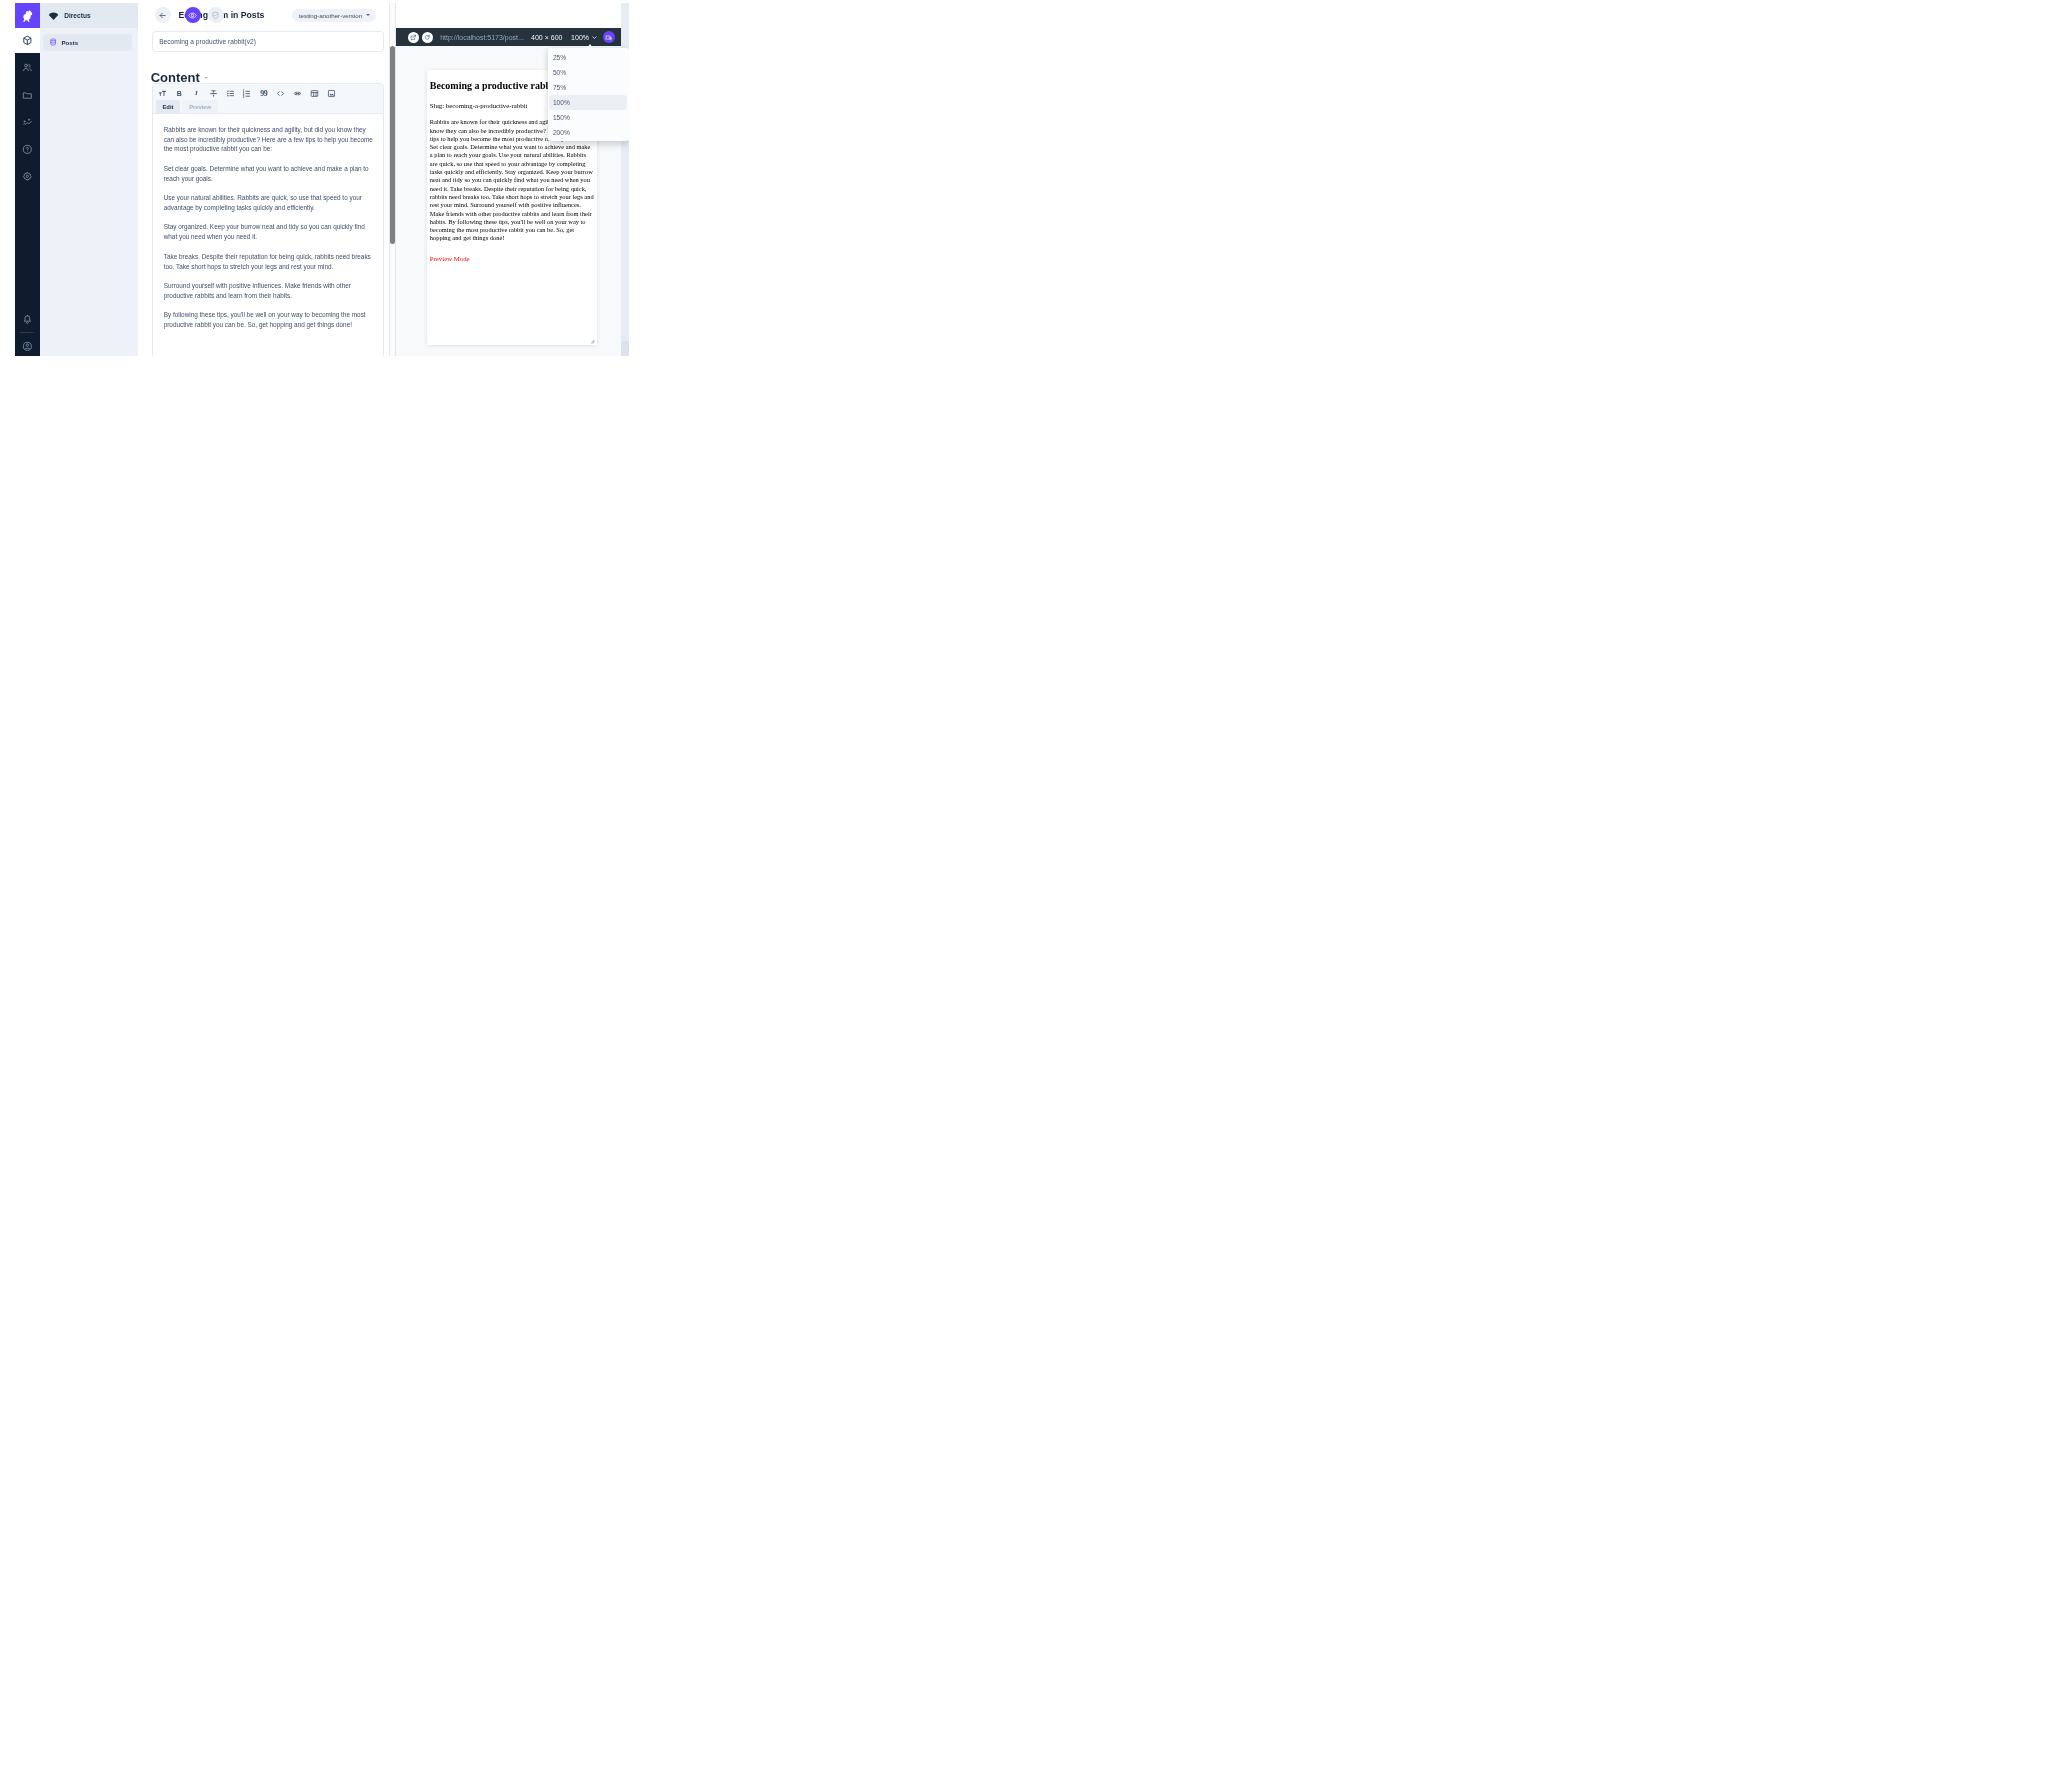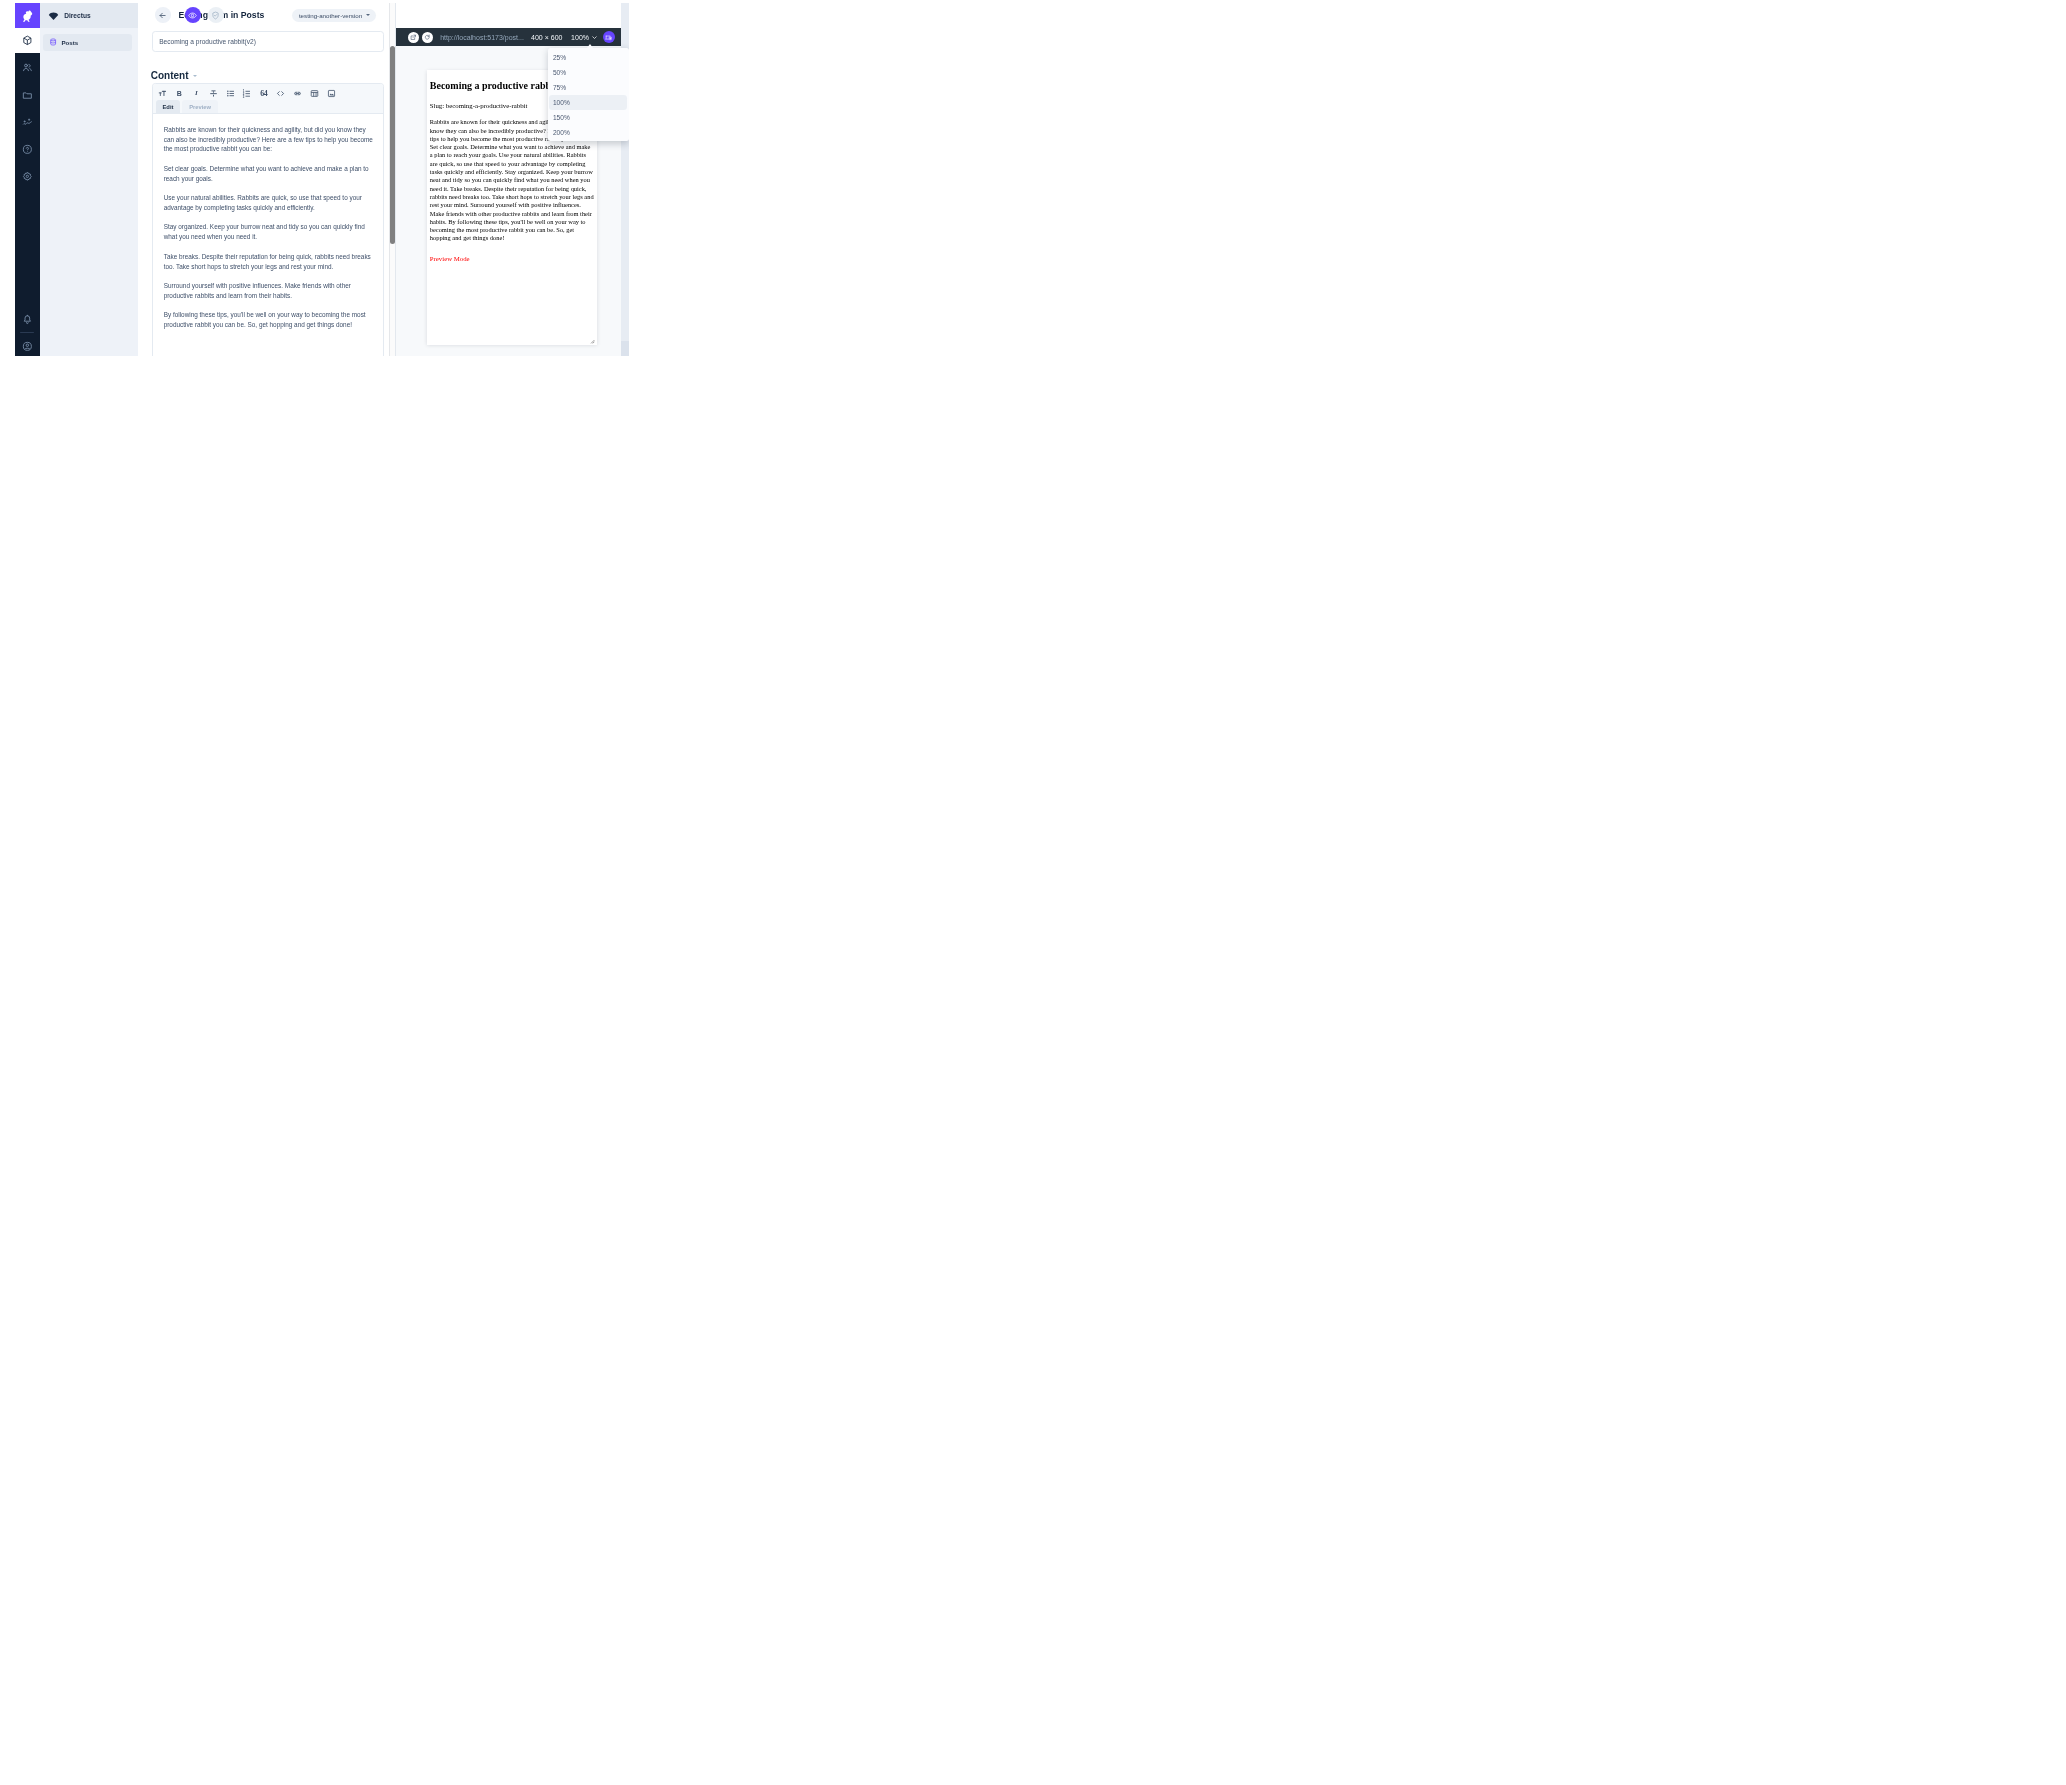--- a/index.html
+++ b/index.html
@@ -23,21 +23,21 @@
   .nav-item .nav-label { margin-left:4.1px; font-size:6.2px; font-weight:600; }
 
   
   .main { position:absolute; left:123px; top:0; width:250px; height:353px; background:#fff; }
   .back-btn { position:absolute; left:17.4px; top:4.1px; width:15.7px; height:15.7px; border-radius:50%; background:#EDF1F7; display:flex; align-items:center; justify-content:center; color:#3F5068; }
   .page-title { position:absolute; left:41px; top:7px; font-size:8.7px; font-weight:700; color:#13243C; }
   .version-chip { position:absolute; left:154px; top:5.4px; height:13px; padding:0 5.8px 0 7.4px; border-radius:6.6px; background:#EEF2F7; display:flex; align-items:center; gap:3.7px; color:#3A4B64; font-size:6.2px; font-weight:500; }
   .caret-down { width:0; height:0; border-left:2.5px solid transparent; border-right:2.5px solid transparent; border-top:2.9px solid #56677F; }
   .title-input { position:absolute; left:14.5px; top:28px; width:232px; height:21px; border:0.8px solid #E4EAF1; border-radius:3.3px; background:#fff; display:flex; align-items:center; }
   .title-input span { margin-left:6.2px; font-size:6.6px; color:#46566E; }
-  .content-label { position:absolute; left:13.2px; top:67px; font-size:10px; font-weight:600; color:#16293F; display:flex; align-items:center; gap:4.5px; }
+  .content-label { position:absolute; left:13.2px; top:67px; font-size:13px; font-weight:600; color:#16293F; display:flex; align-items:center; gap:4.5px; }
   .content-label .caret-down { border-top-color:#A9BCCE; border-left-width:2.5px; border-right-width:2.5px; }
 
   .editor { position:absolute; left:14.5px; top:80px; width:232px; height:289px; border:0.8px solid #E4EAF1; border-radius:3.3px 3.3px 0 0; background:#fff; overflow:hidden; }
   .editor-head { position:absolute; left:0; top:0; width:100%; height:30px; background:#F5F8FB; border-bottom:0.8px solid #E4EAF1; }
   .toolbar { position:absolute; left:5px; top:2.5px; height:13.2px; display:flex; align-items:center; gap:7.9px; color:#3F5068; }
   .tb-btn { width:9px; height:9px; display:flex; align-items:center; justify-content:center; }
   .tabs { position:absolute; left:2.5px; bottom:0; display:flex; gap:1.7px; }
   .tab { height:13px; padding:0 7px; display:flex; align-items:center; font-size:5.8px; font-weight:600; border-radius:2.9px 2.9px 0 0; }
   .tab.active { background:#E4EAF1; color:#1A2B42; }
   .tab.inactive { background:#EFF3F8; color:#9FB0C5; }
@@ -253,21 +253,21 @@
             <svg width="9" height="9" viewBox="0 0 22 22" fill="currentColor">
                 <text x="2" y="8" font-size="7" font-weight="700" font-family="Liberation Sans">1</text>
                 <text x="2" y="14.5" font-size="7" font-weight="700" font-family="Liberation Sans">2</text>
                 <text x="2" y="21" font-size="7" font-weight="700" font-family="Liberation Sans">3</text>
                 <rect x="8.5" y="4.5" width="11" height="2"></rect>
                 <rect x="8.5" y="10.5" width="11" height="2"></rect>
                 <rect x="8.5" y="16.5" width="11" height="2"></rect>
               </svg>
           </span>
           <span class="tb-btn">
-              <span style="font-family:'Liberation Serif',serif;font-weight:800;font-size:7.9px;letter-spacing:-0.4px;">64</span>
+              <span style="font-family:'Liberation Serif',serif;font-weight:800;font-size:7.9px;letter-spacing:-0.4px;">99</span>
             </span>
           <span class="tb-btn">
             <svg width="9" height="9" viewBox="0 0 22 22" fill="none" stroke="currentColor" stroke-width="2" stroke-linecap="round" stroke-linejoin="round">
                 <path d="M8 6.5 3.5 11 8 15.5M14 6.5 18.5 11 14 15.5"></path>
               </svg>
           </span>
           <span class="tb-btn">
             <svg width="9" height="9" viewBox="0 0 22 22" fill="none" stroke="currentColor" stroke-width="2" stroke-linecap="round">
                 <path d="M9.5 8H7a3 3 0 1 0 0 6h2.5M12.5 8H15a3 3 0 1 1 0 6h-2.5M7.5 11h7"></path>
               </svg>

